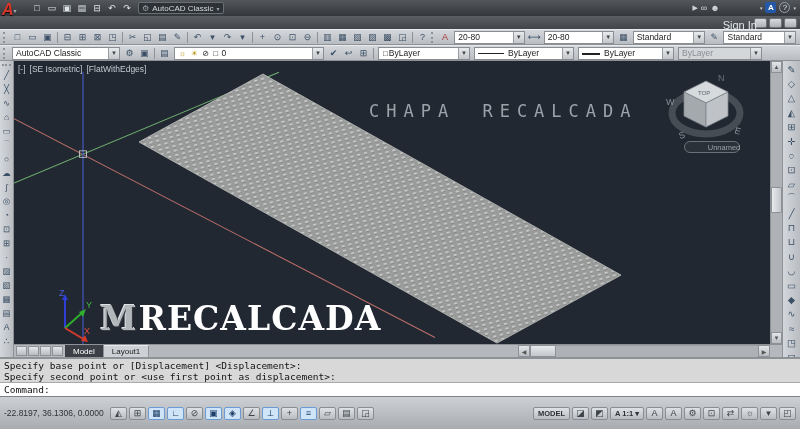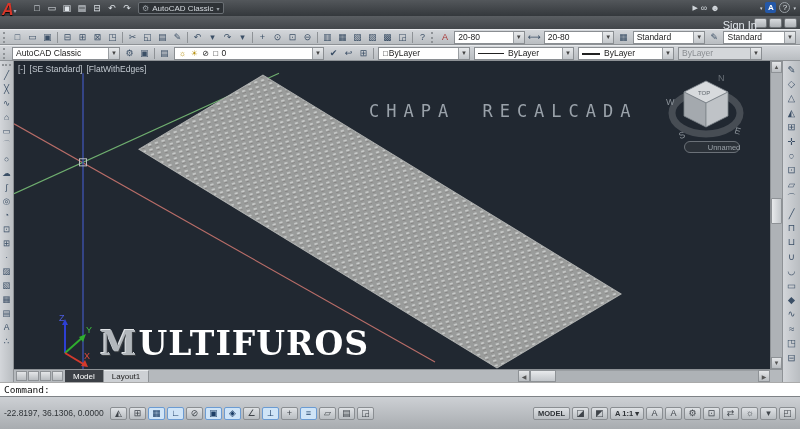--- a/index.html
+++ b/index.html
@@ -414,29 +414,29 @@
             </defs>
             <line x1="0" y1="62" x2="421" y2="297" stroke="#b96d68" stroke-width="1.1"></line>
             <line x1="0" y1="131" x2="265" y2="12" stroke="#6fae6f" stroke-width="1.1"></line>
             <line x1="69" y1="12" x2="69" y2="304" stroke="#4054b4" stroke-width="1.3"></line>
             <polygon points="249,14 607,230 483,303 125,87" fill="url(#holes)" stroke="#aeb0af" stroke-width="1"></polygon>
             <rect x="65.5" y="96.5" width="7" height="7" fill="none" stroke="#b8bcc0" stroke-width="1"></rect>
           </svg>
 
           <div class="vp-label">
             <span>[-]</span>
-            <span>[SE Standard]</span>
+            <span>[SE Isometric]</span>
             <span>[FlatWithEdges]</span>
           </div>
 
           <div class="chapa">CHAPA  RECALCADA</div>
 
           <div class="watermark">
             <span class="m">M</span>
-            <span>ULTIFUROS</span>
+            <span>RECALCADA</span>
           </div>
 
           <svg class="viewcube" viewBox="0 0 92 78">
             <ellipse cx="46" cy="44" rx="34" ry="21" fill="none" stroke="#4d545b" stroke-width="7" opacity="0.85"></ellipse>
             <text x="6" y="36" font-size="9" fill="#8a9198">W</text>
             <text x="20" y="70" font-size="9" fill="#8a9198" transform="rotate(-18 20 70)">S</text>
             <text x="74" y="64" font-size="9" fill="#8a9198" transform="rotate(16 74 64)">E</text>
             <text x="58" y="12" font-size="9" fill="#6a7178">N</text>
             <polygon points="46,12 68,23 46,34 24,23" fill="#d7dadd" stroke="#7e858c" stroke-width="0.8"></polygon>
             <polygon points="24,23 46,34 46,58 24,47" fill="#a4a9ae" stroke="#7e858c" stroke-width="0.8"></polygon>
@@ -550,20 +550,22 @@
           <span class="vbtn">
             <span>◳</span>
           </span>
           <span class="vbtn">
             <span>⊟</span>
           </span>
         </div>
     </div>
   </div>
 
+  <div class="cmd-history"><span>Specify base point or [Displacement] &lt;Displacement&gt;:</span>
+<span>Specify second point or &lt;use first point as displacement&gt;:</span></div>
   <div class="cmd-input">Command:</div>
 
   <div class="statusbar">
     <span class="coords">-22.8197, 36.1306, 0.0000</span>
     <div style="display:flex;gap:2px;">
 
     <span class="sbtn">
           <span>◭</span>
         </span>
         <span class="sbtn">

